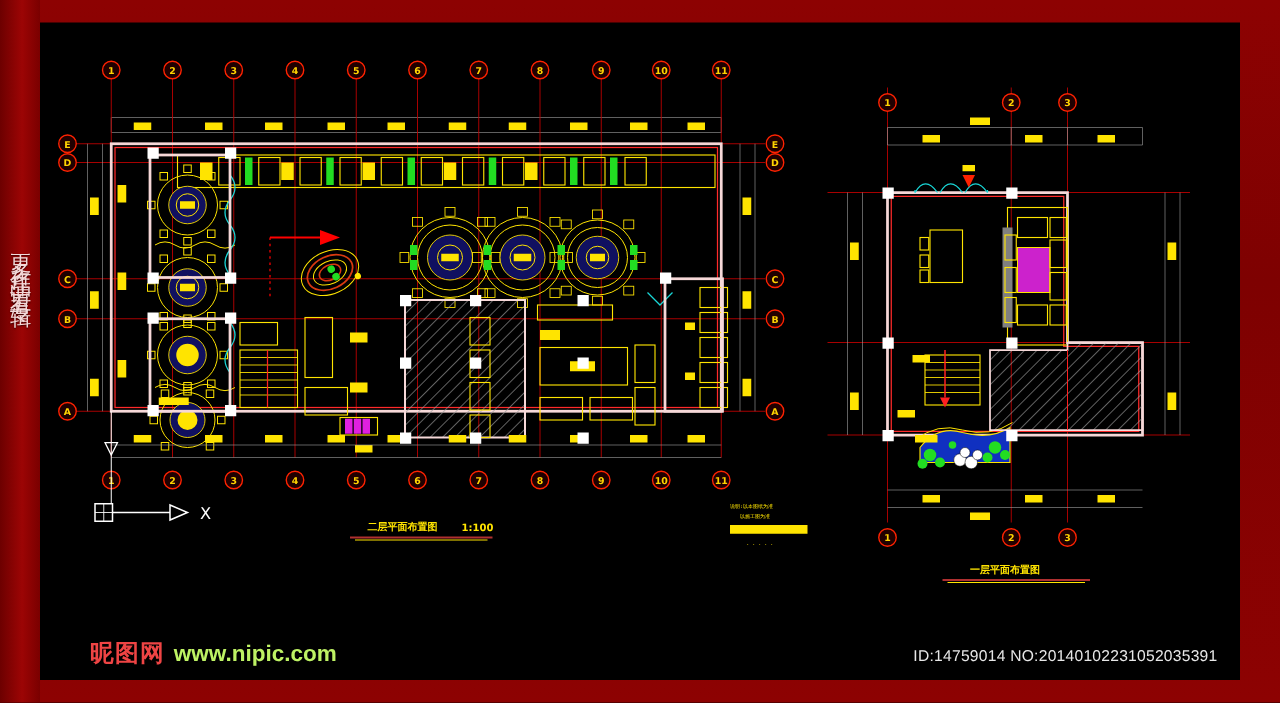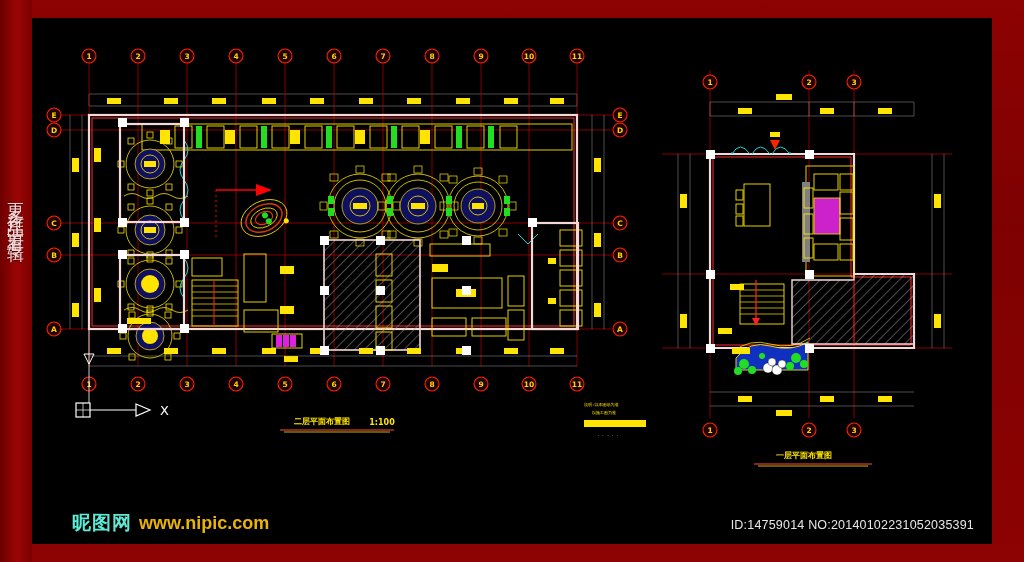--- a/index.html
+++ b/index.html
@@ -20,23 +20,23 @@
   .side-band{position:absolute;left:0;top:0;width:32px;height:562px;
      background:linear-gradient(90deg,#6d0000 0%,#9c0505 55%,#7a0000 100%);}
   .side-text{position:absolute;left:3px;top:190px;width:26px;
      color:#f3d9d9;font-size:17px;line-height:27px;text-align:center;
      font-family:"DejaVu Serif","Liberation Serif",serif;
      writing-mode:vertical-rl;letter-spacing:6px;
      text-shadow:0 1px 1px #3a0000;}
 
   
   .wm{position:absolute;left:40px;bottom:8px;display:flex;align-items:center;gap:7px;}
-  .wm-cn{color:#5eead4;font-size:19px;font-weight:bold;letter-spacing:1px;
+  .wm-cn{color:#ef4444;font-size:19px;font-weight:bold;letter-spacing:1px;
      font-family:"DejaVu Sans","Liberation Sans",sans-serif;}
-  .wm-url{color:#eab308;font-size:18px;font-weight:bold;letter-spacing:0px;}
+  .wm-url{color:#bef264;font-size:18px;font-weight:bold;letter-spacing:0px;}
 
   
   .big-title{position:absolute;right:210px;bottom:32px;color:#fff;
      font-size:40px;letter-spacing:9px;font-weight:bold;
      font-family:"DejaVu Serif","Liberation Serif",serif;
      text-shadow:1px 1px 2px #222;white-space:nowrap;}
   .idline{position:absolute;right:18px;bottom:12px;color:#e7e7e7;font-size:12.5px;
      letter-spacing:.2px;white-space:nowrap;margin-left:40px;}
 
   

